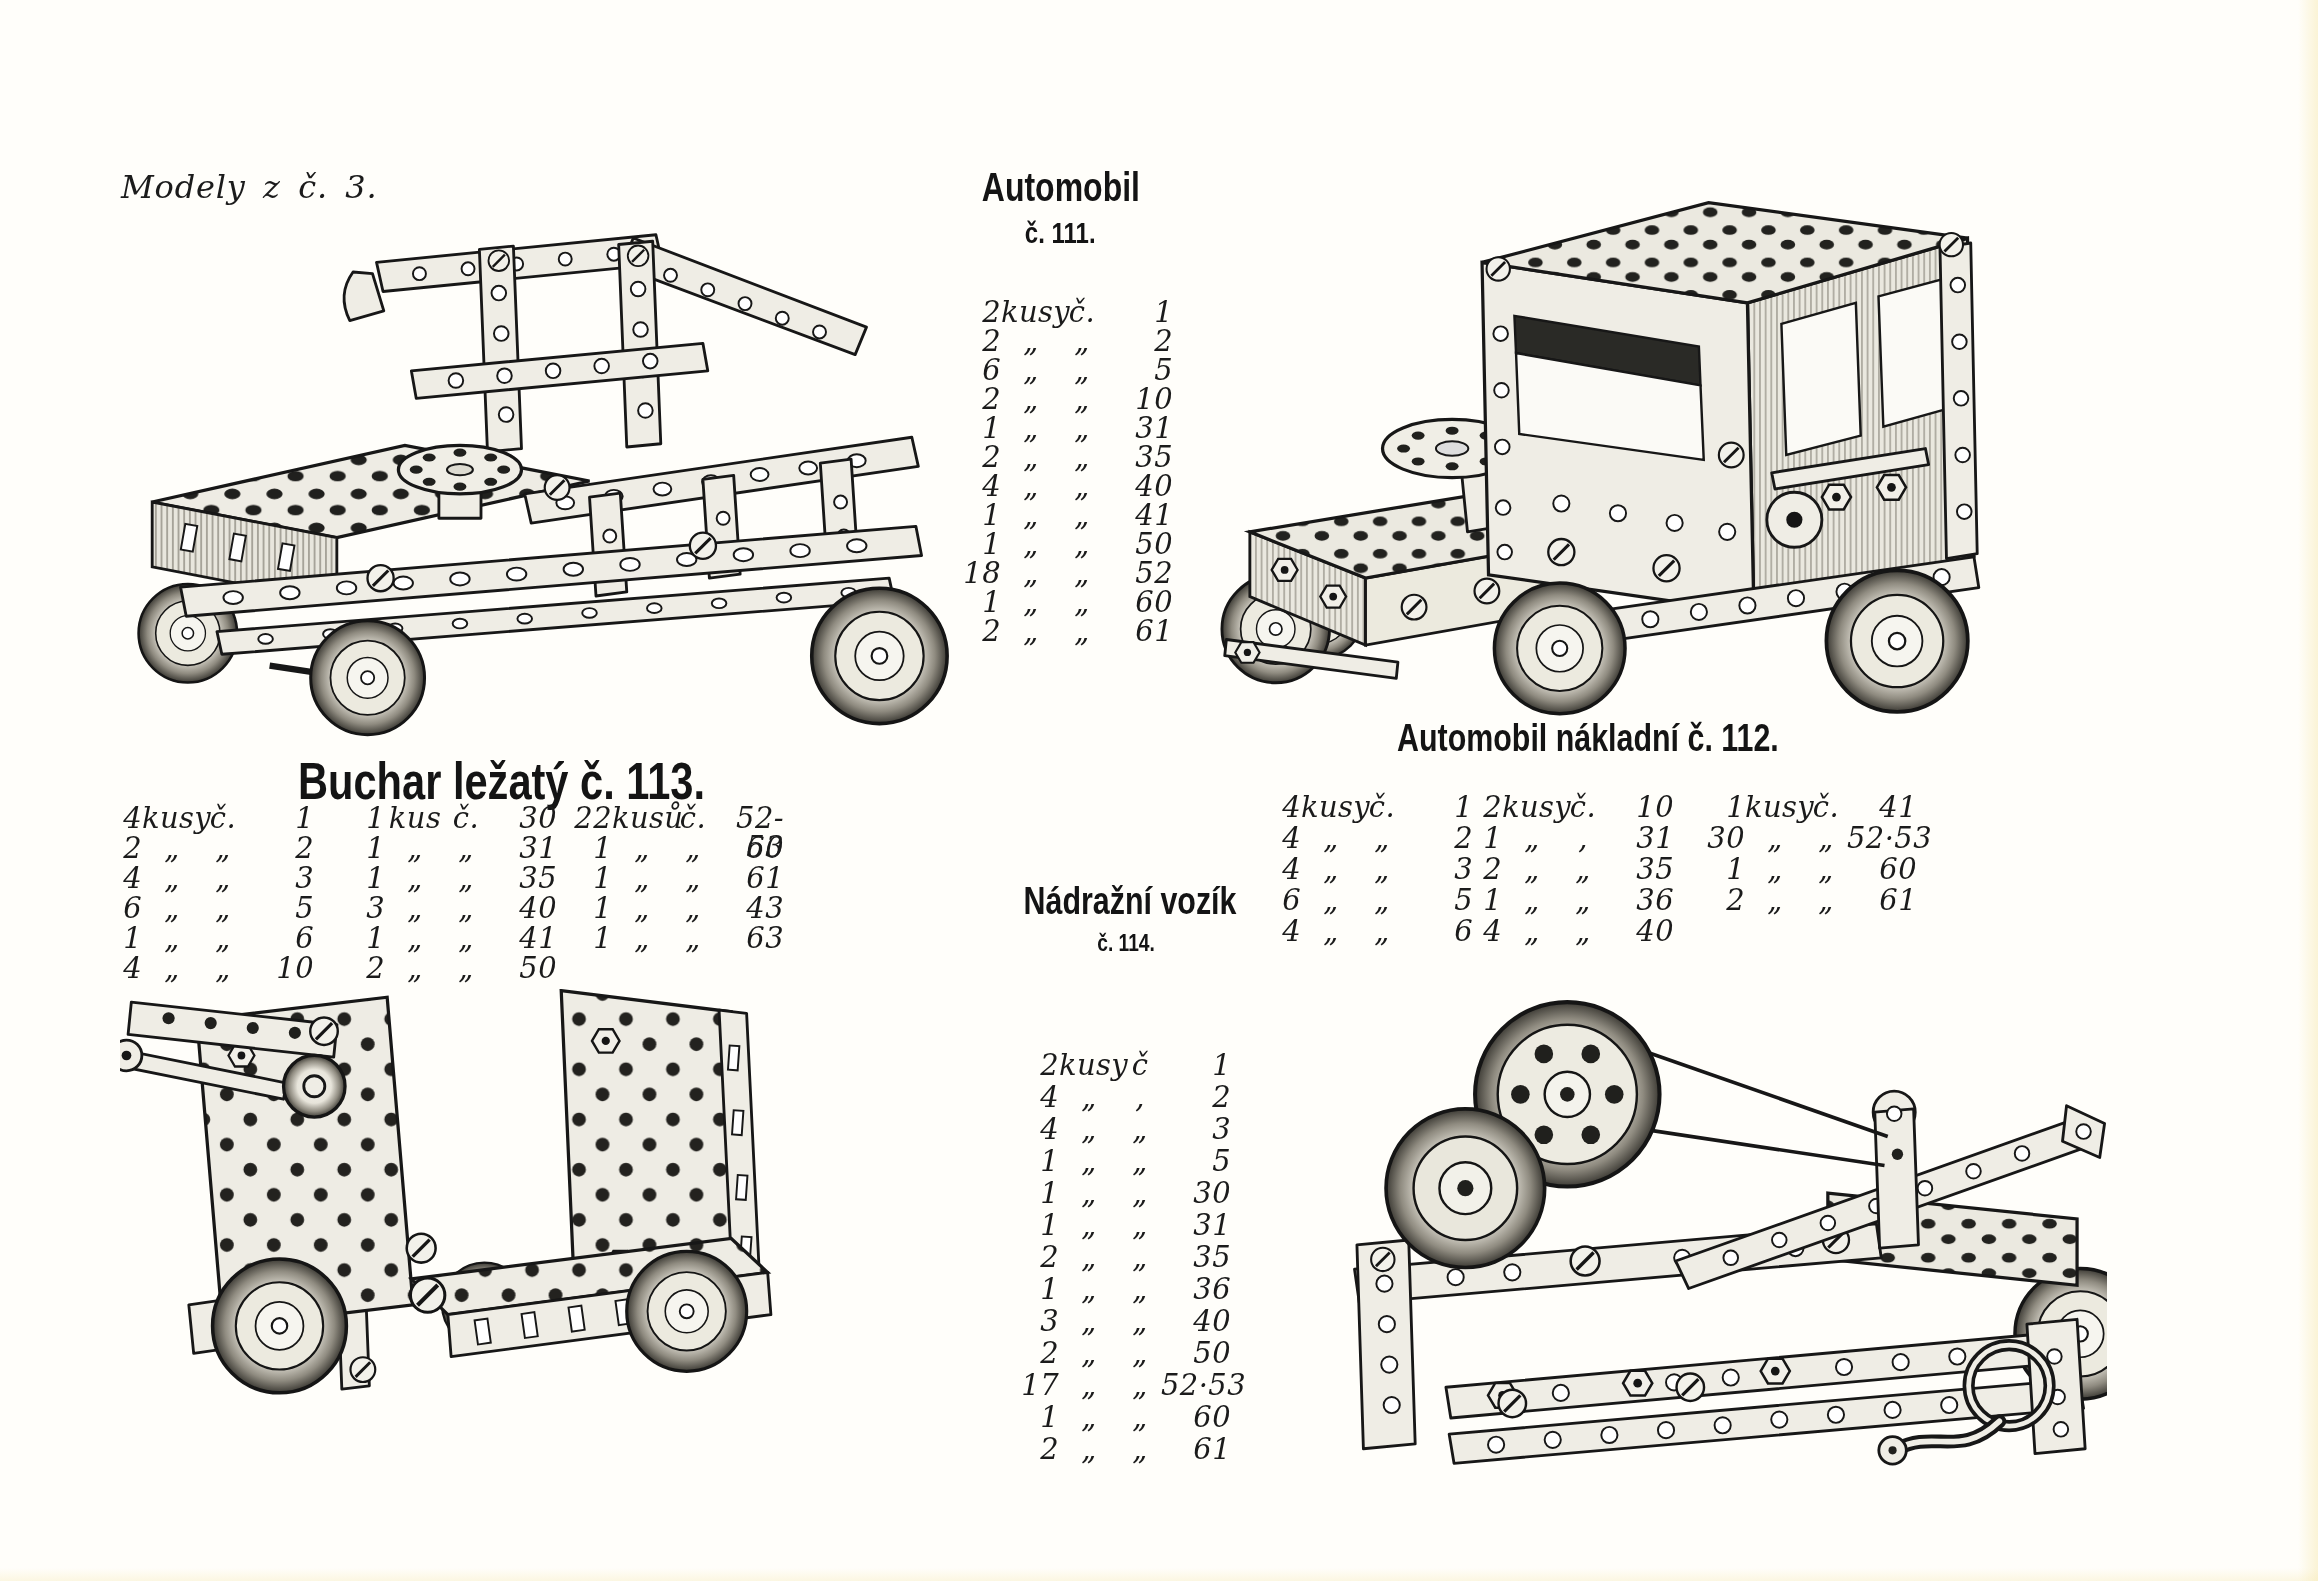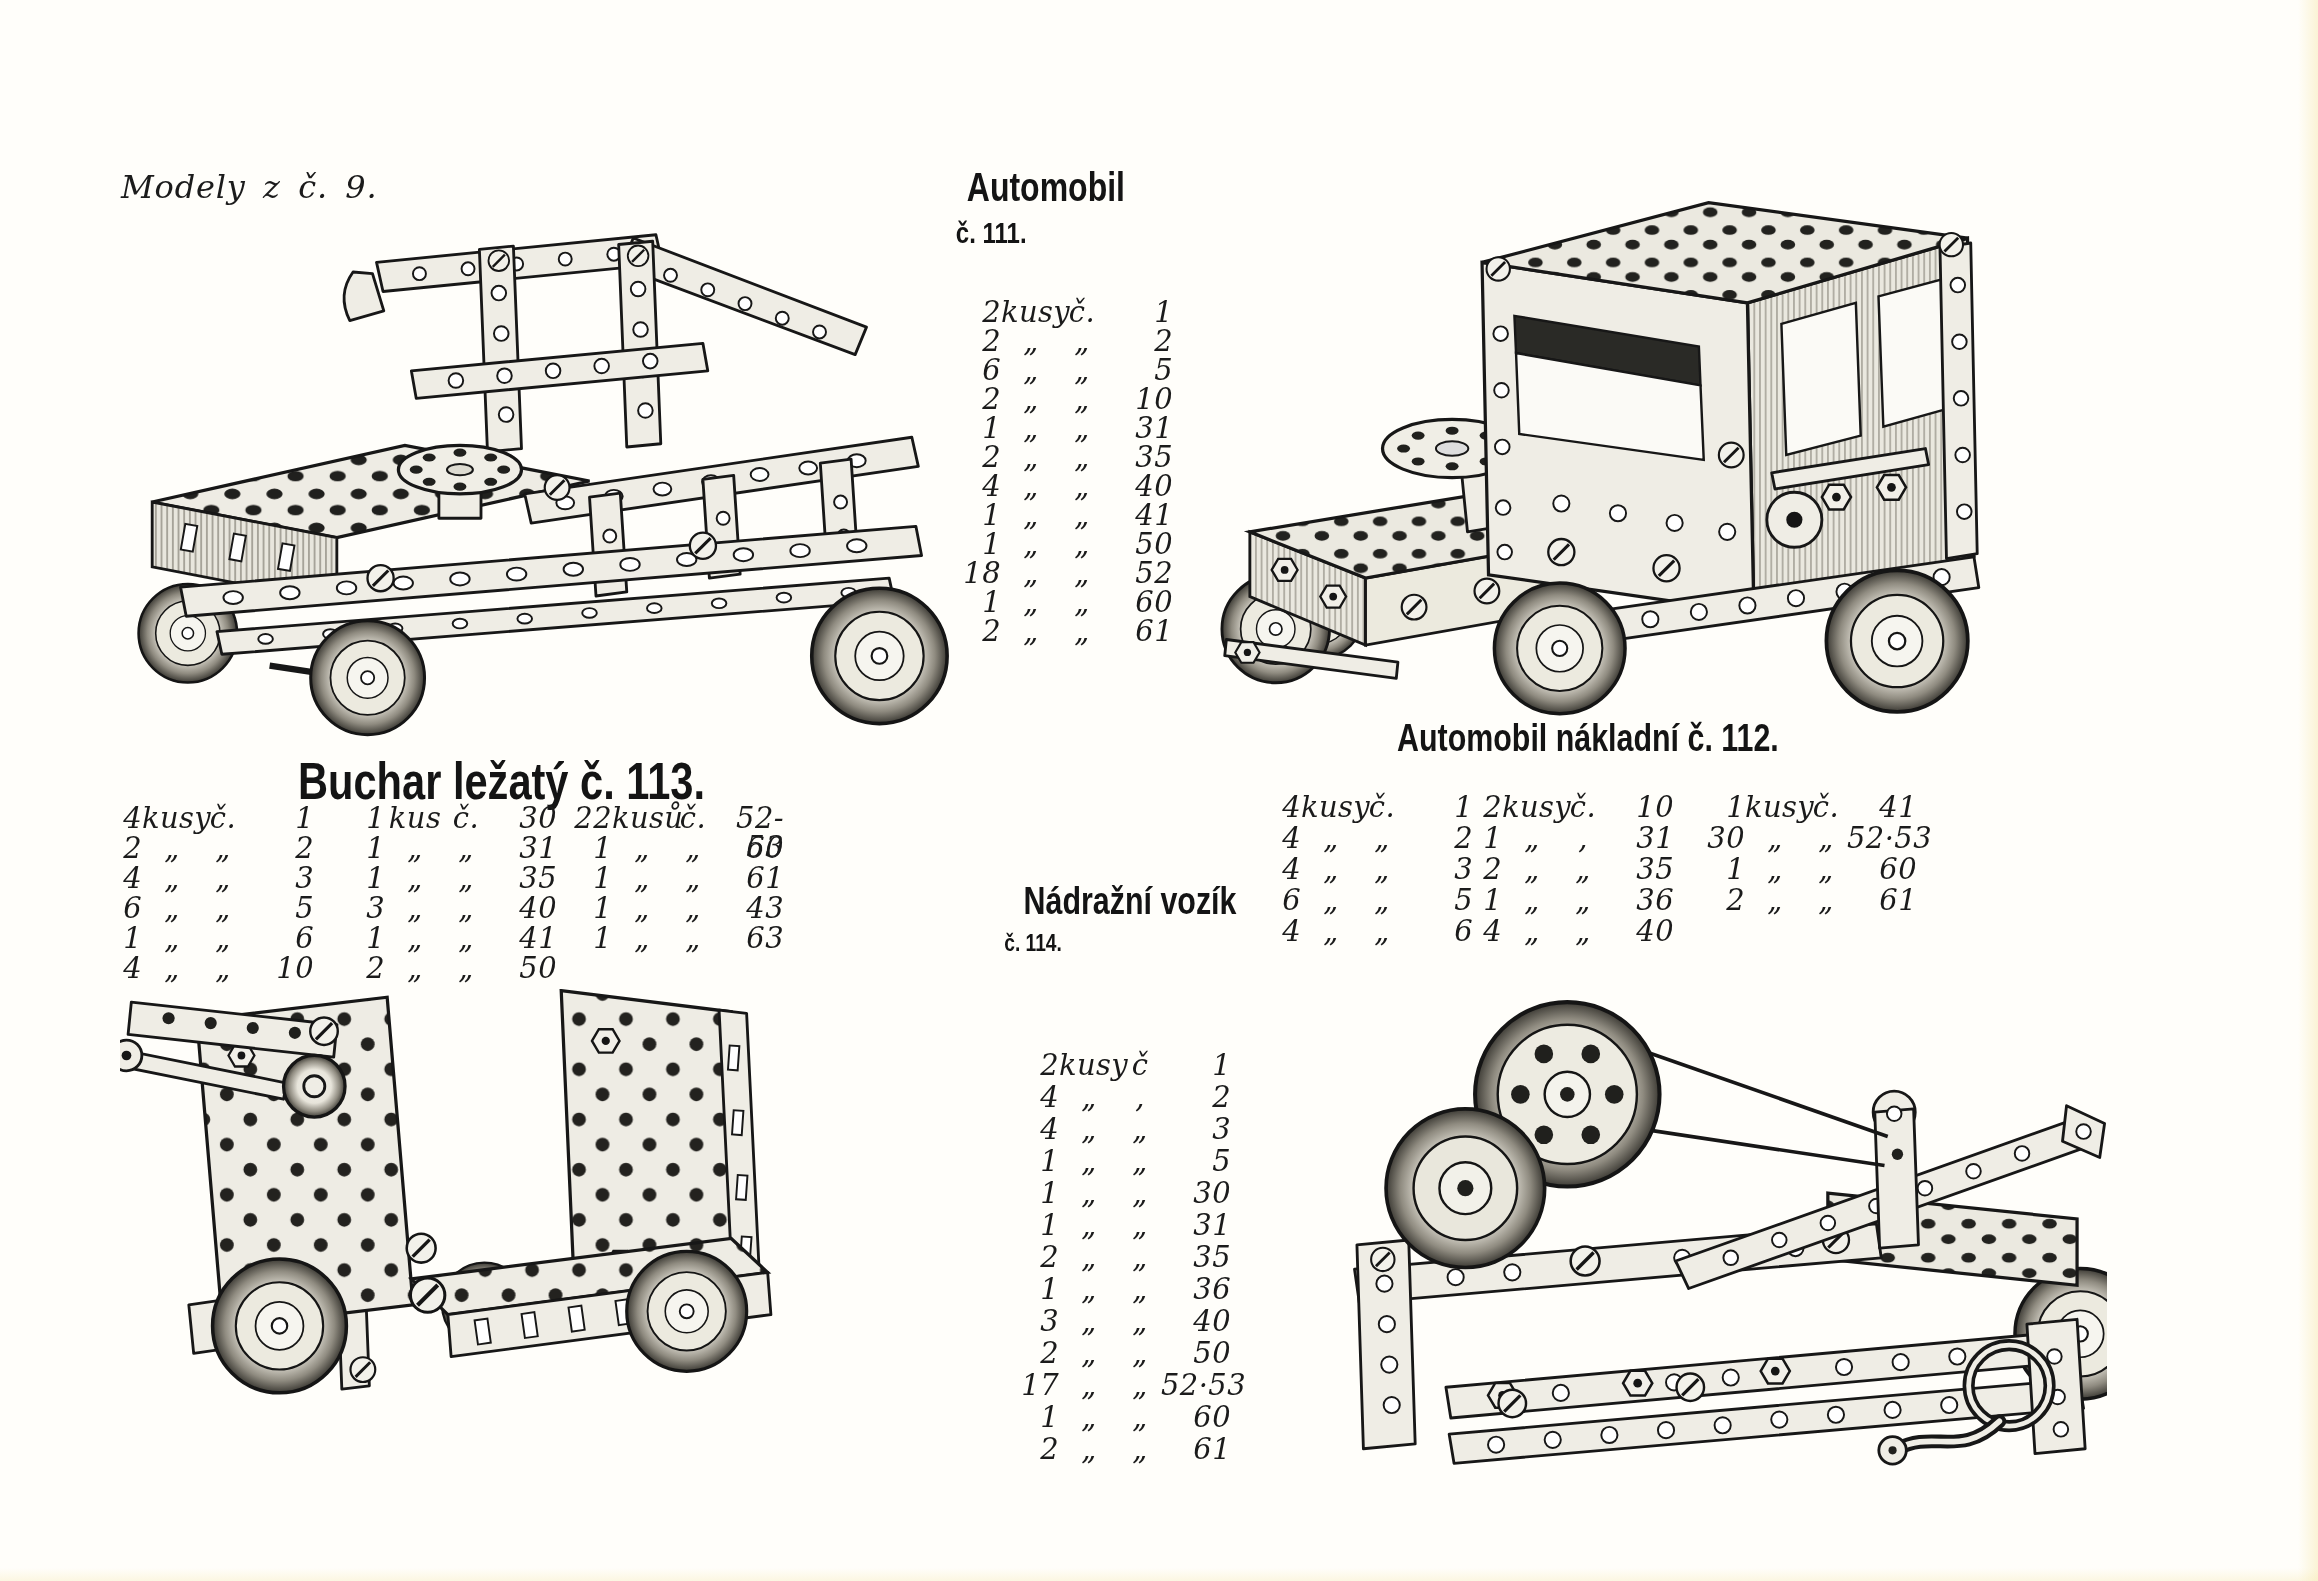--- a/index.html
+++ b/index.html
@@ -8,21 +8,21 @@
   .edge-right{position:absolute;right:0;top:0;width:21px;height:100%;
     background:linear-gradient(90deg,rgba(248,238,196,0),rgba(246,233,180,.55));}
   .edge-bottom{position:absolute;left:0;bottom:0;width:100%;height:13px;
     background:linear-gradient(180deg,rgba(248,238,196,0),rgba(246,233,180,.35));}
 
   .note{position:absolute;left:121px;top:168px;font-size:32px;font-style:italic;
         letter-spacing:0.8px;word-spacing:6.5px;}
 
   .mtitle{position:absolute;font-family:"Liberation Sans",sans-serif;font-weight:700;
           color:#141414;white-space:nowrap;}
-  .tc{}
+  .tc{text-align:center;}
   .tl1{font-size:40px;line-height:1;}
   .tl2{font-size:30px;line-height:1;margin-top:11.3px;}
   .cond{display:inline-block;transform:scaleX(.8);transform-origin:50% 50%;}
   .condL{display:inline-block;transform:scaleX(.8);transform-origin:0 50%;}
 
   .plist{position:absolute;font-style:italic;font-size:29px;letter-spacing:0.4px;}
   .prow{display:grid;grid-template-columns:45px 60px 42px 70px;line-height:1;align-items:baseline;}
   .q,.n{text-align:right;} .u,.c{text-align:center;}
   .l111 .prow{height:29px;} .l112 .prow{height:31px;}
   .l113 .prow{height:30px;}  .l114 .prow{height:32px;}
@@ -32,21 +32,21 @@
   .mS{fill:#efede5;stroke:#171717;stroke-width:3.5;stroke-linejoin:round;}
   .mW{fill:#ffffff;stroke:#171717;stroke-width:2.4;}
   .hd{fill:#20201d;stroke:none;}
   .mN{fill:none;stroke:#171717;}
 </style>
 </head>
 <body>
 
 <div class="sheet">
 
-  <div class="note">Modely z č. 9.</div>
+  <div class="note">Modely z č. 3.</div>
 
   <figure class="illo" style="left:136px;top:212px">
   <svg width="822" height="525" viewBox="0 0 1015 648">
     <defs>
       <radialGradient id="wgA">
             <stop offset="0" stop-color="#f7f6f1"></stop>
             <stop offset=".55" stop-color="#e7e4da"></stop>
             <stop offset=".82" stop-color="#8f8b80"></stop>
             <stop offset="1" stop-color="#3c3a34"></stop>
           </radialGradient>

